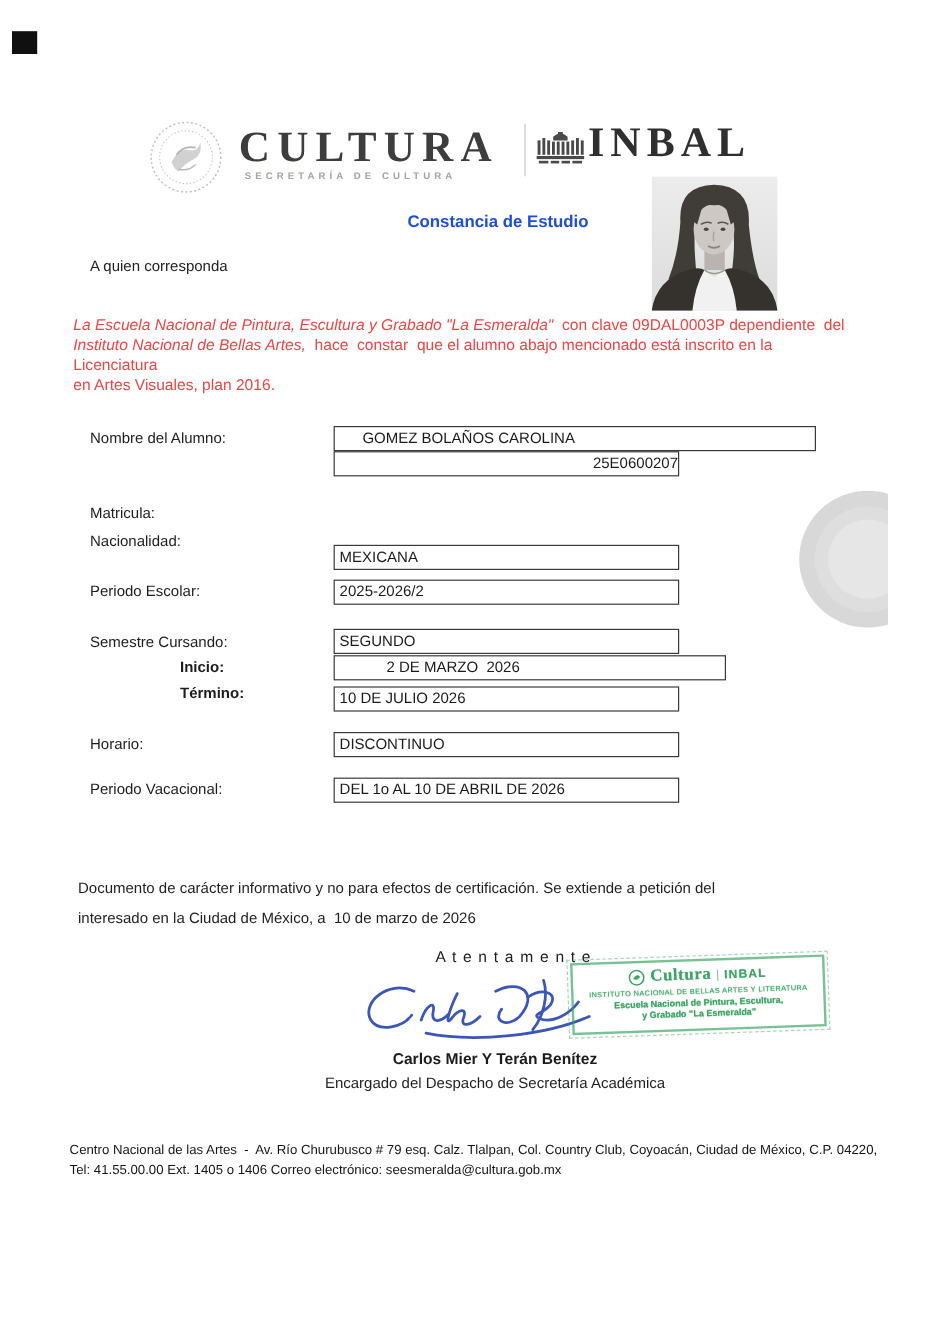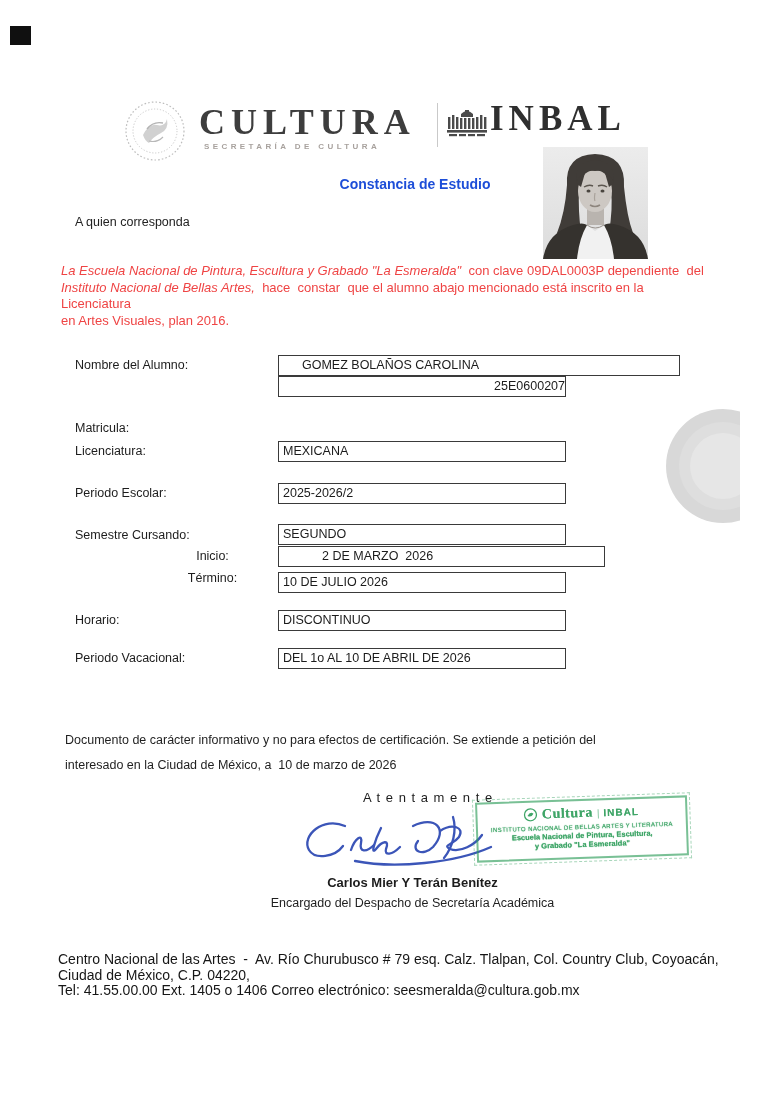--- a/index.html
+++ b/index.html
@@ -44,21 +44,21 @@
   
   .flabel{font-size:12.5px;color:#1d1d1d;}
   .fbox{
     border:1.6px solid #3a3a3a;
     font-size:12.5px;color:#1b1b1b;
     line-height:19px;height:19px;
     padding:0 0 0 4px;
     background:transparent;
     box-sizing:content-box;
   }
-  .rlabel{text-align:center;}
+  .rlabel{text-align:left;font-weight:bold;}
 
   
   .watermark{left:664px;top:407px;width:118px;height:118px;}
 
   
   .note{left:65px;top:728px;width:575px;font-size:12.5px;line-height:25px;color:#1f1f1f;}
   .atentamente{left:363px;top:790px;font-size:13px;letter-spacing:1px;color:#1d1d1d;}
   .signature{left:293px;top:810px;}
   .stamp{
     left:476px;top:799px;width:212px;height:60px;
@@ -77,21 +77,21 @@
   .stamp-sep{font-size:10px;opacity:.7;}
   .stamp-inbal{font-size:10px;font-weight:bold;letter-spacing:1px;text-shadow:0 0 .6px rgba(47,158,91,.8);}
   .stamp-l1{font-size:6px;letter-spacing:.4px;margin-top:2px;text-shadow:0 0 1px rgba(47,158,91,.9);}
   .stamp-l2{font-size:7.5px;font-weight:bold;margin-top:1px;text-shadow:0 0 .8px rgba(47,158,91,.9);}
   .stamp-l3{font-size:7.5px;font-weight:bold;text-shadow:0 0 .8px rgba(47,158,91,.9);}
 
   .signer-name{left:270px;top:875px;width:285px;text-align:center;font-size:13px;font-weight:bold;color:#1c1c1c;}
   .signer-title{left:225px;top:896px;width:375px;text-align:center;font-size:12.5px;color:#1f1f1f;}
 
   
-  .footer{left:58px;top:952px;width:690px;font-size:14px;line-height:15.5px;color:#161616;}
+  .footer{left:58px;top:952px;width:690px;font-size:11px;line-height:15.5px;color:#161616;}
 </style>
 </head>
 <body>
 
 <div class="page">
 
   <div class="abs scan-mark"></div>
 
   <svg class="abs" style="left:123px;top:99px;" width="64" height="64" viewBox="0 0 64 64">
     <circle cx="32" cy="32" r="29" fill="none" stroke="#bdbdbd" stroke-width="1.2" stroke-dasharray="1.6 2.1"></circle>
@@ -171,22 +171,22 @@
     <div><i class="prewrap">Instituto Nacional de Bellas Artes,</i><span class="prewrap">  hace  constar  que el alumno abajo mencionado está inscrito en la Licenciatura</span></div>
     <div><span class="prewrap">en Artes Visuales, plan 2016.</span></div>
   </div>
 
   <div class="abs flabel" style="left:75px;top:358px;">Nombre del Alumno:</div>
   <div class="abs fbox" style="left:278px;top:355px;width:377px;padding-left:23px;">GOMEZ BOLAÑOS CAROLINA</div>
 
   <div class="abs flabel" style="left:75px;top:401px;margin-top:20px;">Matricula:</div>
   <div class="abs fbox" style="left:278px;top:376px;width:282px;text-align:right;">25E0600207</div>
 
-  <div class="abs flabel" style="left:75px;top:444px;">Licenciatura:</div>
-  <div class="abs fbox" style="left:278px;top:441px;width:282px;">MEXICANA</div>
+  <div class="abs flabel" style="left:75px;top:444px;">Nacionalidad:</div>
+  <div class="abs fbox" style="left:278px;top:454px;width:282px;">MEXICANA</div>
 
   <div class="abs flabel" style="left:75px;top:486px;">Periodo Escolar:</div>
   <div class="abs fbox" style="left:278px;top:483px;width:282px;">2025-2026/2</div>
 
   <div class="abs flabel" style="left:75px;top:528px;">Semestre Cursando:</div>
   <div class="abs fbox" style="left:278px;top:524px;width:282px;">SEGUNDO</div>
 
   <div class="abs flabel rlabel" style="left:150px;top:549px;width:125px;">Inicio:</div>
   <div class="abs fbox prewrap" style="left:278px;top:546px;width:282px;padding-left:43px;">2 DE MARZO  2026</div>
 

